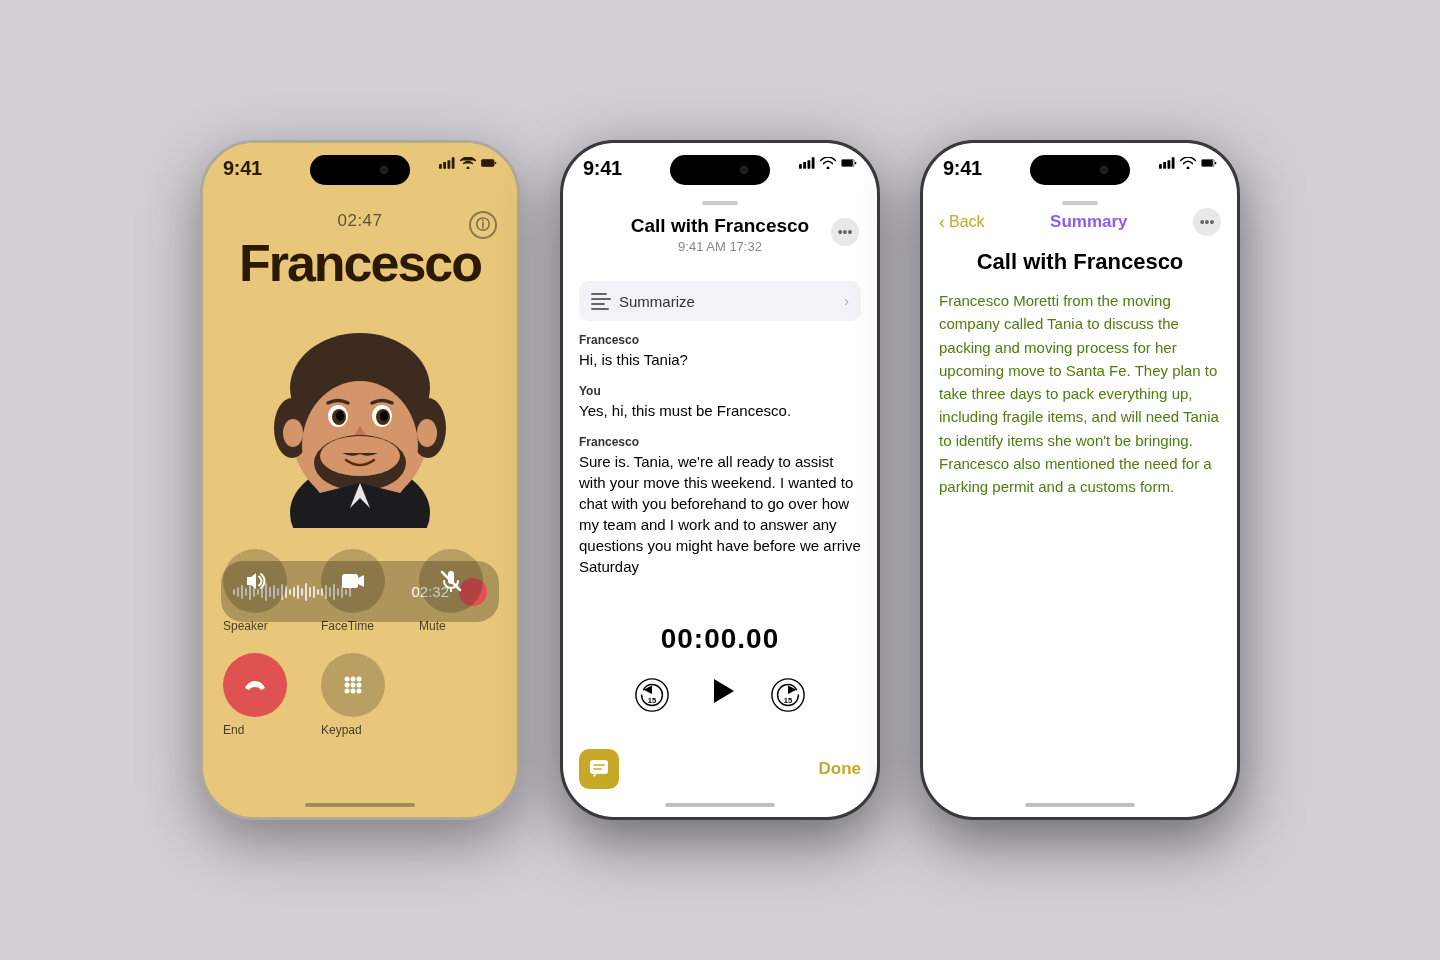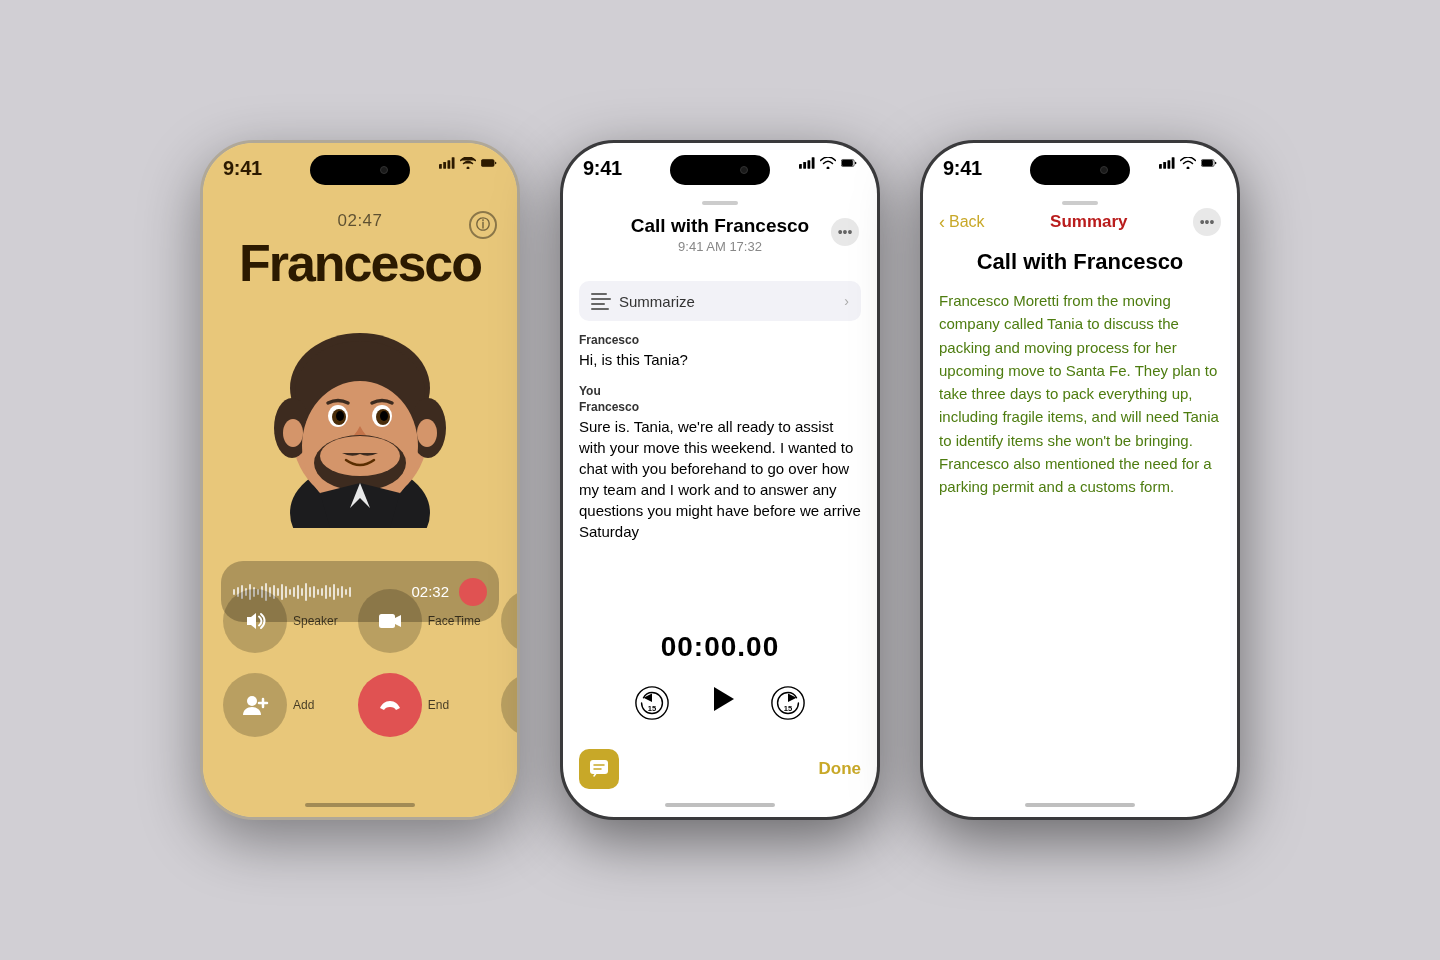--- a/index.html
+++ b/index.html
@@ -175,22 +175,22 @@
       position: absolute;
       bottom: 80px;
       left: 0; right: 0;
       display: grid;
       grid-template-columns: repeat(3, 1fr);
       gap: 20px;
       padding: 0 20px;
     }
     .call-btn {
       display: flex;
-      flex-direction: row;
-      align-items: center;
+      flex-direction: column;
+      align-items: flex-start;
       gap: 6px;
     }
     .call-btn-circle {
       width: 64px;
       height: 64px;
       border-radius: 50%;
       background: rgba(0,0,0,0.2);
       display: flex;
       align-items: center;
       justify-content: center;
@@ -304,21 +304,21 @@
     }
     .fade-overlay {
       position: absolute;
       bottom: 0; left: 0; right: 0;
       height: 40px;
       background: linear-gradient(transparent, #fff);
     }
     
     .timer-area {
       position: absolute;
-      bottom: 96px;
+      bottom: 104px;
       left: 0; right: 0;
       display: flex;
       flex-direction: column;
       align-items: center;
       gap: 14px;
     }
     .timer-display {
       font-size: 28px;
       font-weight: 800;
       color: #000;
@@ -393,21 +393,21 @@
     }
     .back-chevron {
       font-size: 18px;
       color: #c8a828;
     }
     .summary-nav-title {
       flex: 1;
       text-align: center;
       font-size: 17px;
       font-weight: 600;
-      color: #b91c1c;
+      color: #8b5cf6;
     }
     .summary-more-btn {
       width: 28px;
       height: 28px;
       background: #e8e8e8;
       border-radius: 50%;
       display: flex;
       align-items: center;
       justify-content: center;
       font-size: 14px;
@@ -604,31 +604,20 @@
           <svg width="28" height="28" viewBox="0 0 28 28">
             <rect x="11" y="4" width="6" height="13" rx="3" fill="#fff"></rect>
             <path d="M7 14c0 3.9 3.1 7 7 7s7-3.1 7-7" stroke="#fff" stroke-width="2" fill="none" stroke-linecap="round"></path>
             <line x1="14" y1="21" x2="14" y2="25" stroke="#fff" stroke-width="2"></line>
             <line x1="5" y1="5" x2="23" y2="23" stroke="#fff" stroke-width="2.5" stroke-linecap="round"></line>
           </svg>
         </div>
         <span class="call-btn-label">Mute</span>
       </div>
 
-      <div class="call-btn">
-        <div class="call-btn-circle">
-          <svg width="28" height="28" viewBox="0 0 28 28">
-            <circle cx="11" cy="10" r="5" fill="#fff"></circle>
-            <path d="M2 24c0-5 4-8 9-8s9 3 9 8" fill="#fff"></path>
-            <line x1="22" y1="8" x2="22" y2="16" stroke="#fff" stroke-width="2.5" stroke-linecap="round"></line>
-            <line x1="18" y1="12" x2="26" y2="12" stroke="#fff" stroke-width="2.5" stroke-linecap="round"></line>
-          </svg>
-        </div>
-        <span class="call-btn-label">Add</span>
-      </div>
 
       <div class="call-btn">
         <div class="call-btn-circle end-call">
           <svg width="30" height="30" viewBox="0 0 30 30">
             <path d="M5 18c2-4 5-7 10-7s8 3 10 7l-4 2c-1-2-3-3-6-3s-5 1-6 3L5 18z" fill="#fff"></path>
           </svg>
         </div>
         <span class="call-btn-label">End</span>
       </div>
 
@@ -699,20 +688,21 @@
         <rect x="0" y="16" width="18" height="2" rx="1" fill="#666"></rect>
       </svg>
       <span class="summarize-label">Summarize</span>
       <span class="summarize-chevron">›</span>
     </div>
 
     <div class="transcript-content">
       <div class="transcript-speaker">Francesco</div>
       <div class="transcript-text">Hi, is this Tania?</div>
       <div class="transcript-speaker">You</div>
+      <div class="transcript-text">Yes, hi, this must be Francesco.</div>
       <div class="transcript-speaker">Francesco</div>
       <div class="transcript-text">Sure is. Tania, we're all ready to assist with your move this weekend. I wanted to chat with you beforehand to go over how my team and I work and to answer any questions you might have before we arrive Saturday</div>
       <div class="fade-overlay"></div>
     </div>
 
     <div class="timer-area">
       <div class="timer-display">00:00.00</div>
       <div class="playback-controls">
 
         <div class="rewind-btn">

